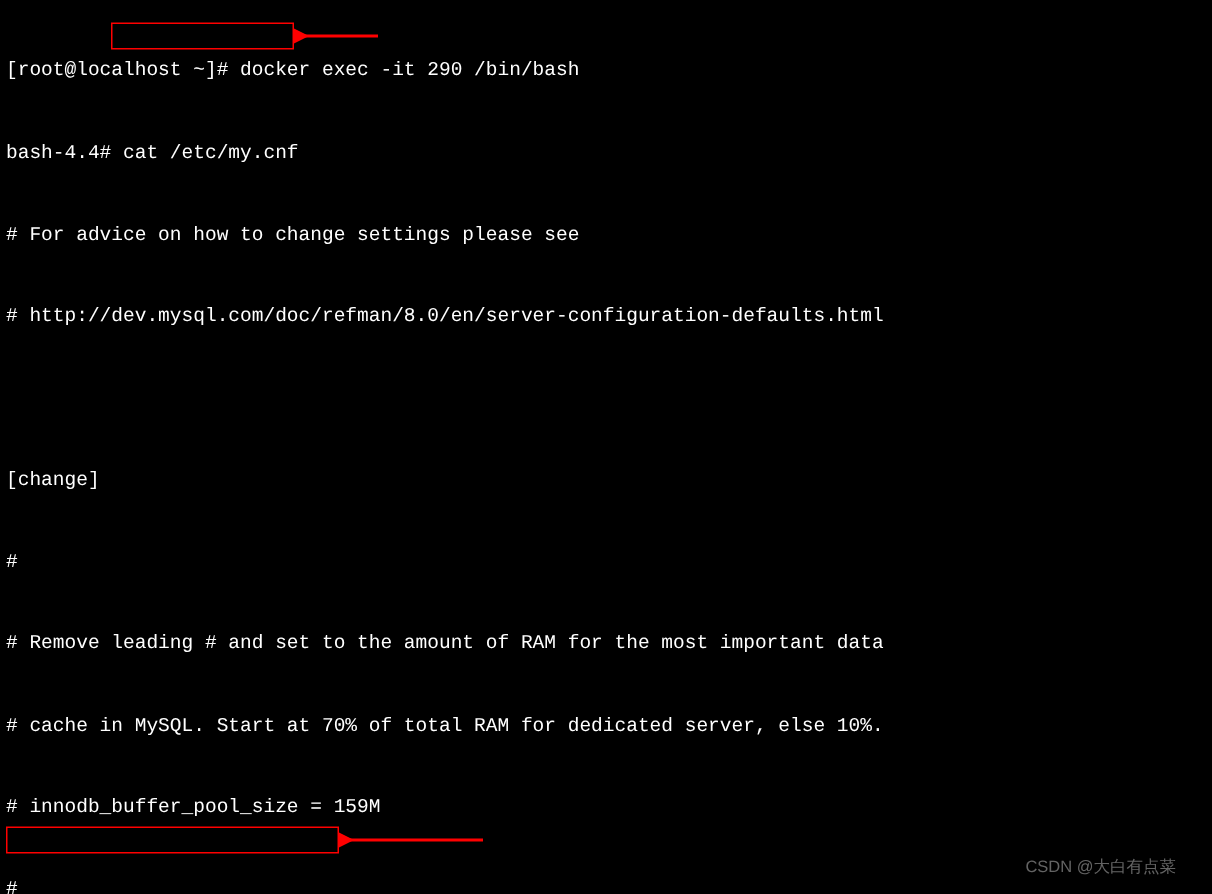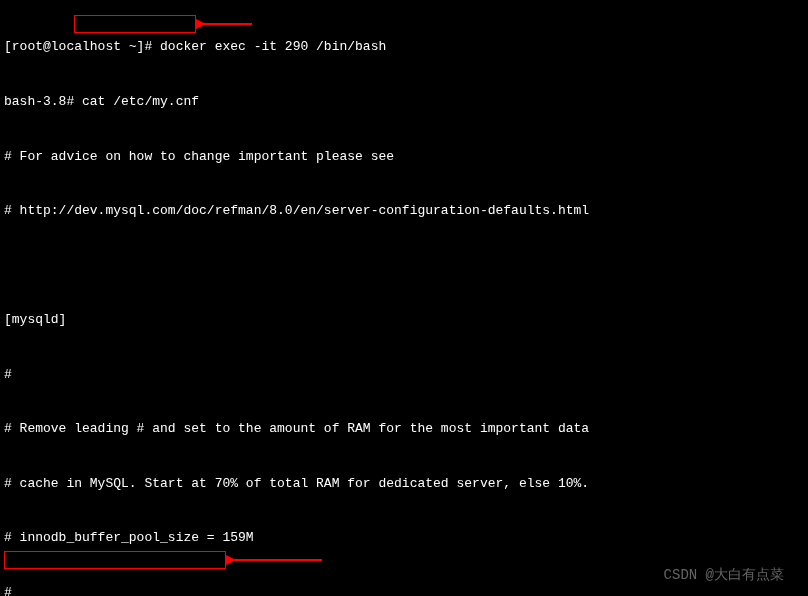--- a/index.html
+++ b/index.html
@@ -34,35 +34,35 @@
     }
     .arrow {
       position: absolute;
       pointer-events: none;
     }
     .watermark {
       position: absolute;
       bottom: 10px;
       right: 24px;
       color: rgba(220,220,220,0.45);
-      font-family: Liberation Mono, monospace;
-      font-size: 14px;
+      font-family: Liberation Sans, sans-serif;
+      font-size: 11px;
       pointer-events: none;
     }
   </style>
 </head>
 <body>
 
 <div class="terminal">
   <span class="line">[root@localhost ~]# docker exec -it 290 /bin/bash</span>
-  <span class="line">bash-3.8# cat /etc/my.cnf</span>
-  <span class="line"># For advice on how to change important please see</span>
+  <span class="line">bash-4.4# cat /etc/my.cnf</span>
+  <span class="line"># For advice on how to change settings please see</span>
   <span class="line"># http://dev.mysql.com/doc/refman/8.0/en/server-configuration-defaults.html</span>
   <span class="line"></span>
-  <span class="line">[mysqld]</span>
+  <span class="line">[change]</span>
   <span class="line">#</span>
   <span class="line"># Remove leading # and set to the amount of RAM for the most important data</span>
   <span class="line"># cache in MySQL. Start at 70% of total RAM for dedicated server, else 10%.</span>
   <span class="line"># innodb_buffer_pool_size = 159M</span>
   <span class="line">#</span>
   
   
   
   
   

